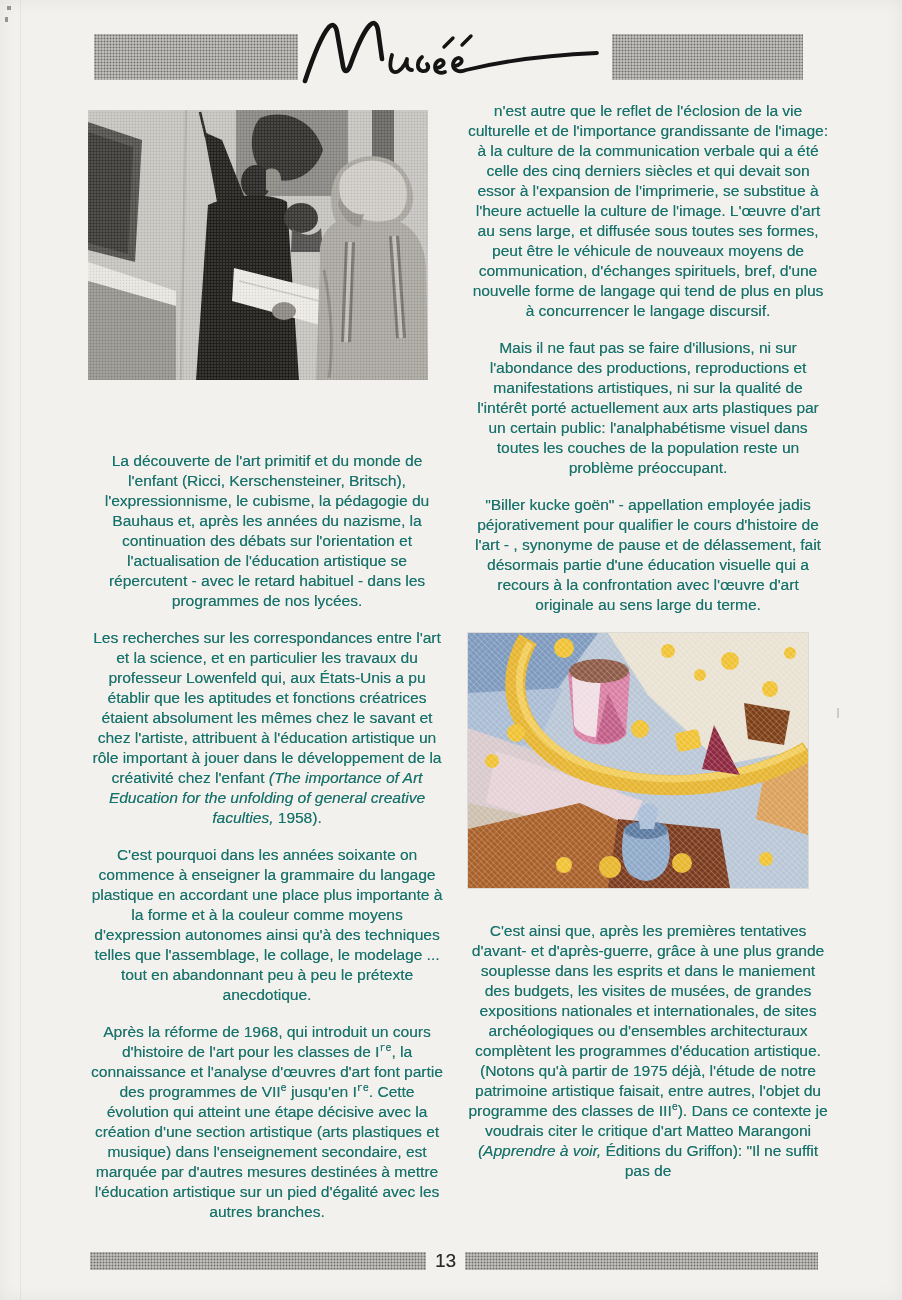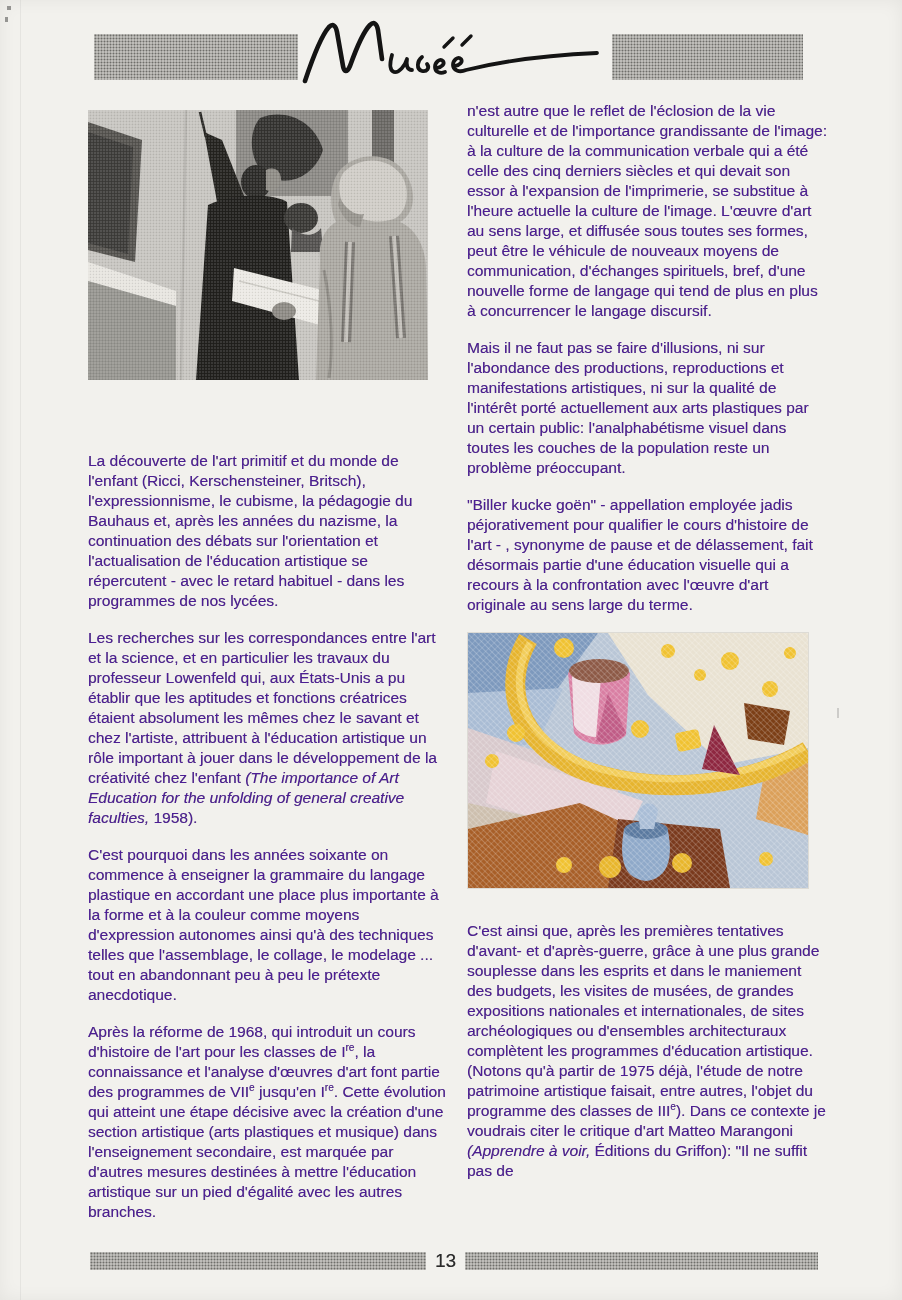--- a/index.html
+++ b/index.html
@@ -30,26 +30,26 @@
   .painting-wrap { width:340px; height:255px; margin:10px 0 32px 0; border:1px solid #dddbd5; box-sizing:content-box; }
 
   .col { position:absolute; }
   .col-left  { left:88px;  top:403px; width:358px;margin-top:48px; }
   .col-right { left:467px; top:101px; width:362px; }
 
   .para {
     margin:0 0 17px 0;
     font-size:15.5px;
     line-height:20px;
-    color:#4c1d95;
+    color:#0f766e;
     text-shadow: 0.2px 0.2px 0.35px rgba(45,45,45,0.5);
-    text-align:left;
+    text-align:center;
   }
   .para em { font-style:italic; }
-  .para sup { font-size:10px; line-height:0; vertical-align:super; }
+  .para sup { font-size:10px; line-height:0; vertical-align:super;font-family:Liberation Mono, monospace; }
 
   .footer {
     position:absolute; left:90px; top:1252px; width:728px;
     display:flex; align-items:center; gap:9px;
   }
   .footer-bar-left  { width:336px; height:18px; }
   .footer-bar-right { flex:1; height:18px; }
   .page-number {
     font-size:19px; color:#2a2a2a; line-height:18px;
     text-shadow: 0.2px 0.2px 0.3px rgba(45,45,45,0.5);

